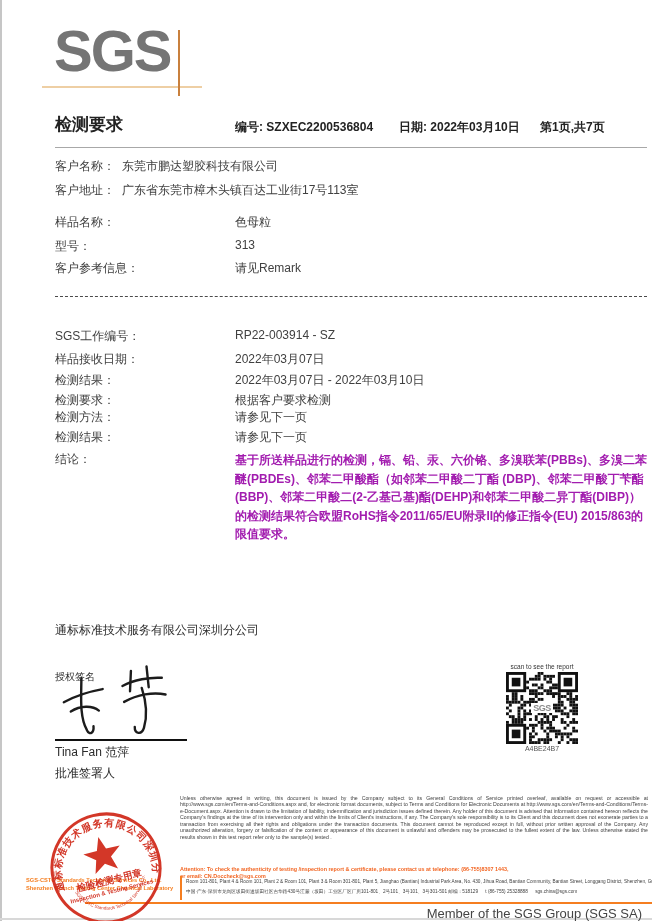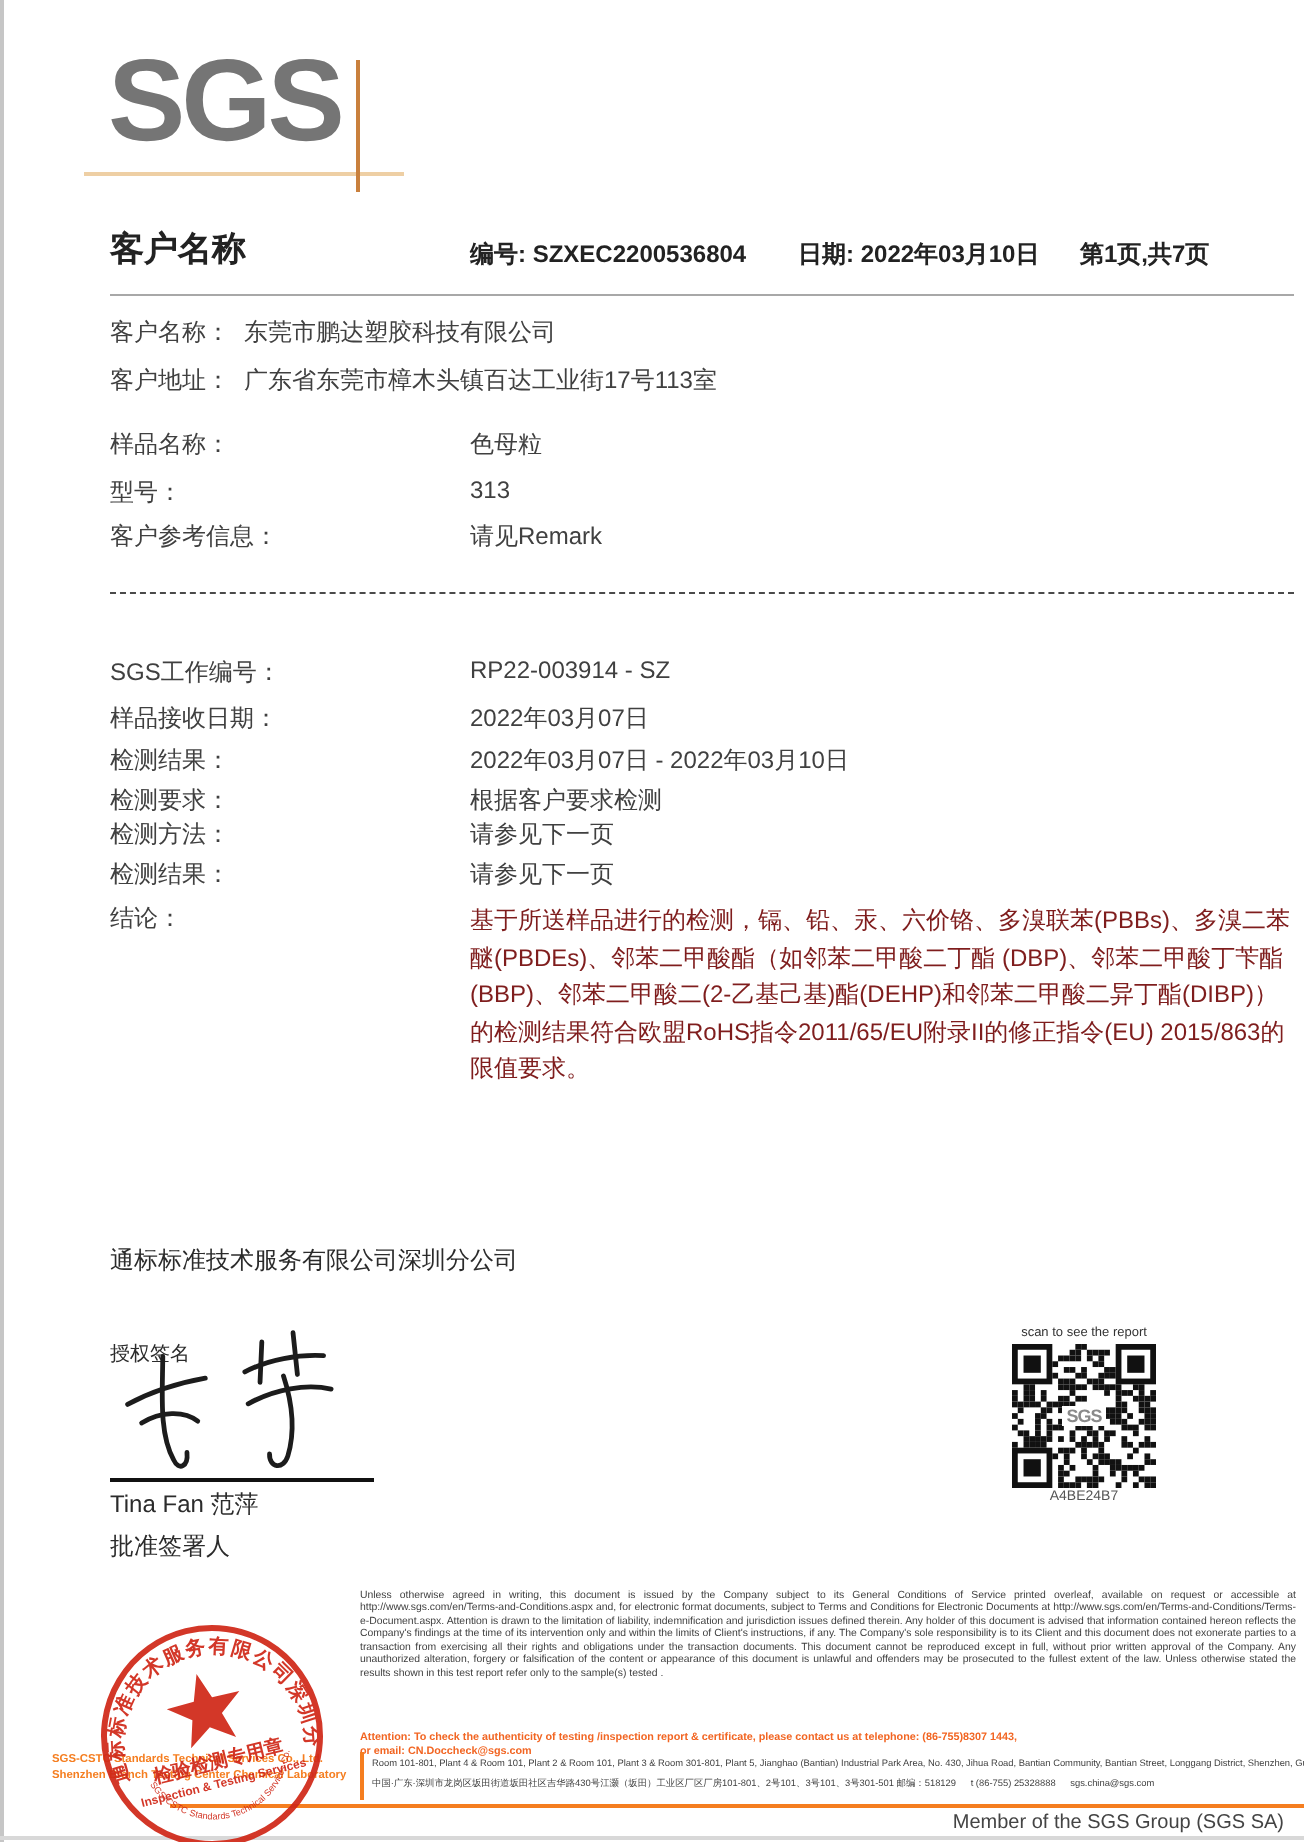--- a/index.html
+++ b/index.html
@@ -20,21 +20,21 @@
   .hdr-item{position:absolute;top:119px;font-size:12px;font-weight:600;color:#222;white-space:nowrap;}
   .hdr-number{left:235px;} .hdr-date{left:399px;} .hdr-page{left:540px;}
   .hdr-rule{position:absolute;left:55px;top:147px;width:592px;height:1px;background:#a8a8a8;}
 
   
   .row{position:absolute;left:55px;font-size:12px;white-space:nowrap;color:#404040;}
   .row .val{position:absolute;left:67px;white-space:nowrap;}
   .row .val2{position:absolute;left:180px;white-space:nowrap;}
   .dashed{position:absolute;left:55px;top:296px;width:592px;border-top:1px dashed #4a4a4a;}
 
-  .conclusion-val{position:absolute;left:235px;top:451px;width:414px;font-size:12px;line-height:18.5px;color:#7f1d1d;}
+  .conclusion-val{position:absolute;left:235px;top:451px;width:414px;font-size:12px;line-height:18.5px;color:#a21caf;font-weight:bold;}
 
   
   .sig-company{position:absolute;left:55px;top:622px;font-size:12px;}
   .sig-auth{position:absolute;left:55px;top:670px;font-size:10px;}
   .sig-image{position:absolute;left:58px;top:662px;}
   .sig-line{position:absolute;left:55px;top:739px;width:132px;height:2px;background:#111;}
   .sig-name{position:absolute;left:55px;top:744px;font-size:12px;}
   .sig-title{position:absolute;left:55px;top:765px;font-size:12px;}
 
   
@@ -45,37 +45,37 @@
   .qr-code-text{position:absolute;left:505px;top:745px;width:74px;text-align:center;font-size:7px;color:#555;}
 
   
   .legal{position:absolute;left:180px;top:795px;width:468px;font-size:5.2px;line-height:6.45px;color:#3f3f3f;text-align:justify;}
   .attention{position:absolute;left:180px;top:866px;width:468px;font-size:5.4px;line-height:6.6px;color:#f26522;font-weight:bold;}
   .company-orange{position:absolute;left:26px;top:877px;width:152px;font-size:5.7px;line-height:7.5px;color:#f57e20;font-weight:bold;}
   .addr-vline{position:absolute;left:180px;top:876px;width:2px;height:24px;background:#f57e20;}
   .addr{position:absolute;left:186px;top:877px;width:462px;font-size:4.7px;line-height:10px;color:#3f3f3f;white-space:nowrap;}
   .addr .addr-extra{margin-left:6px;color:#3f3f3f;}
   .footer-hline{position:absolute;left:85px;top:902px;width:567px;height:2px;background:#f57e20;}
-  .member{position:absolute;right:10px;top:906px;font-size:10px;color:#444;}
+  .member{position:absolute;right:10px;top:906px;font-size:13px;color:#444;}
 
   
   .stamp{position:absolute;left:48px;top:810px;width:116px;height:116px;transform:rotate(-14deg);opacity:0.93;z-index:5;}
 </style>
 </head>
 <body>
 
 <div class="page">
   <div class="edge-left"></div>
   <div class="edge-bottom"></div>
 
   <div class="logo">SGS</div>
   <div class="logo-hline"></div>
   <div class="logo-vline"></div>
 
-  <div class="doc-title">客户名称</div>
+  <div class="doc-title">检测要求</div>
   <div class="hdr-item hdr-number">
     <span>编号:</span>
     <span>SZXEC2200536804</span>
   </div>
   <div class="hdr-item hdr-date">
     <span>日期:</span>
     <span>2022年03月10日</span>
   </div>
   <div class="hdr-item hdr-page">第1页,共7页</div>
   <div class="hdr-rule"></div>

